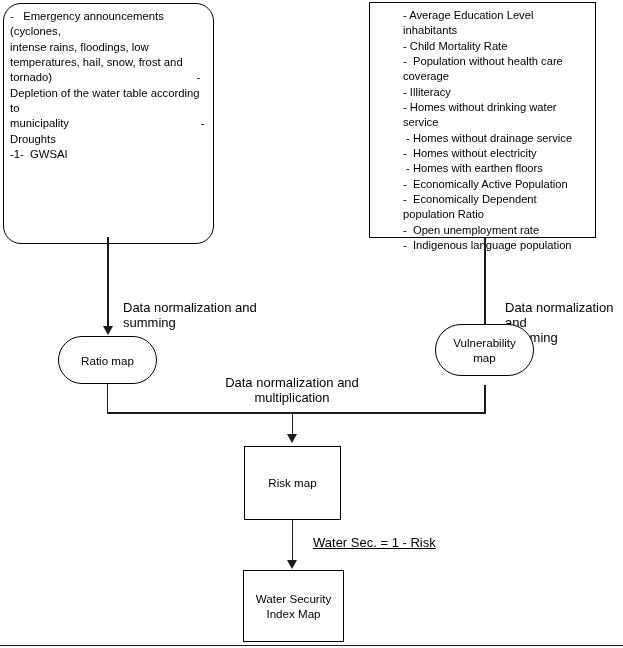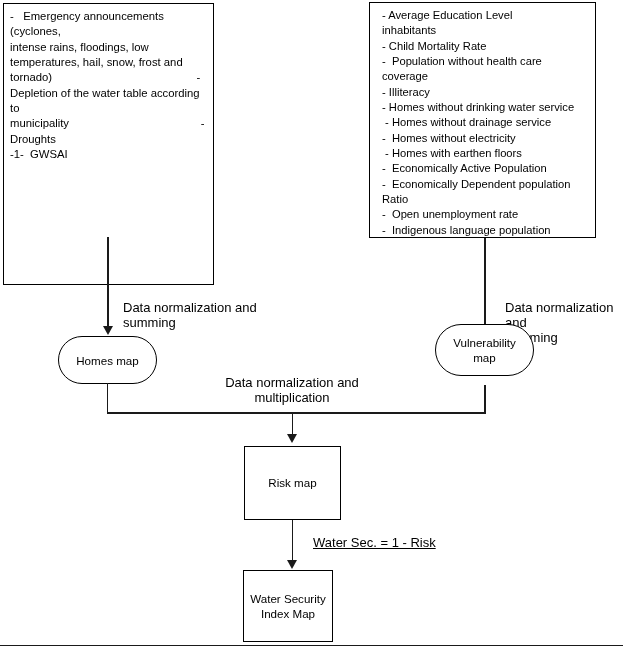--- a/index.html
+++ b/index.html
@@ -35,20 +35,21 @@
     font-size: 11.3px;
     line-height: 15.35px;
     white-space: pre-wrap;
     color: #000000;
   }
 
   .list-box.right .list-line {
     font-size: 11.2px;
     line-height: 15.35px;
     padding-left: 6px;
+    margin-left: 21px;
   }
 
   
   .stadium {
     position: absolute;
     box-sizing: border-box;
     border: 1.8px solid #000000;
     border-radius: 999px;
     background: #ffffff;
     display: flex;
@@ -112,21 +113,21 @@
     width: 623px;
     height: 1.4px;
     background: #1a1a1a;
   }
 </style>
 </head>
 <body>
 
 <div id="canvas">
 
-  <div class="rect-box list-box left" style="left:3px; top:3px; width:211px; height:282px;">
+  <div class="rect-box list-box left" style="left:3px; top:3px; width:211px; height:241px;border-radius:18px;">
     <div class="list-line">-   Emergency announcements (cyclones,</div>
     <div class="list-line">intense rains, floodings, low</div>
     <div class="list-line">temperatures, hail, snow, frost and</div>
     <div class="list-line">tornado)                                              -</div>
     <div class="list-line">Depletion of the water table according to</div>
     <div class="list-line">municipality                                          -</div>
     <div class="list-line">Droughts</div>
     <div class="list-line">-1-  GWSAI</div>
   </div>
 
@@ -150,21 +151,21 @@
   <div class="arrowhead" style="left:102.6px; top:326px;"></div>
   <div class="edge-label" style="left:123px; top:300px; width:140px;">Data normalization and
 summing</div>
 
   <div class="vline" style="left:484px; top:238px; height:88px;"></div>
   <div class="arrowhead" style="left:479.6px; top:324px;"></div>
   <div class="edge-label" style="left:505px; top:300px; width:125px;">Data normalization and
 summing</div>
 
   <div class="stadium" style="left:58px; top:336px; width:99px; height:48px;">
-    <span>Homes map</span>
+    <span>Ratio map</span>
   </div>
 
   <div class="stadium" style="left:435px; top:324px; width:99px; height:52px;">
     <span style="white-space:pre-line;">Vulnerability
 map</span>
   </div>
 
   <div class="vline" style="left:106.5px; top:383px; height:30px;"></div>
   <div class="vline" style="left:484px; top:385px; height:28px;"></div>
   <div class="hline" style="left:106.5px; top:412px; width:379px;"></div>
@@ -174,20 +175,20 @@
 multiplication</div>
 
   <div class="rect-box plain-box" style="left:244px; top:446px; width:97px; height:74px;">
     <span>Risk map</span>
   </div>
 
   <div class="vline" style="left:291.5px; top:520px; height:42px;"></div>
   <div class="arrowhead" style="left:287.2px; top:560px;"></div>
   <div class="edge-label" style="left:313px; top:535px; width:160px;text-decoration:underline;">Water Sec. = 1 - Risk</div>
 
-  <div class="rect-box plain-box" style="left:243px; top:570px; width:90px; height:72px;">
+  <div class="rect-box plain-box" style="left:243px; top:570px; width:101px; height:72px;">
     <span style="white-space:pre-line;">Water Security
 Index Map</span>
   </div>
 
   <div class="bottom-rule" style="top:645px;"></div>
 
 </div>
 
 </body></html>

